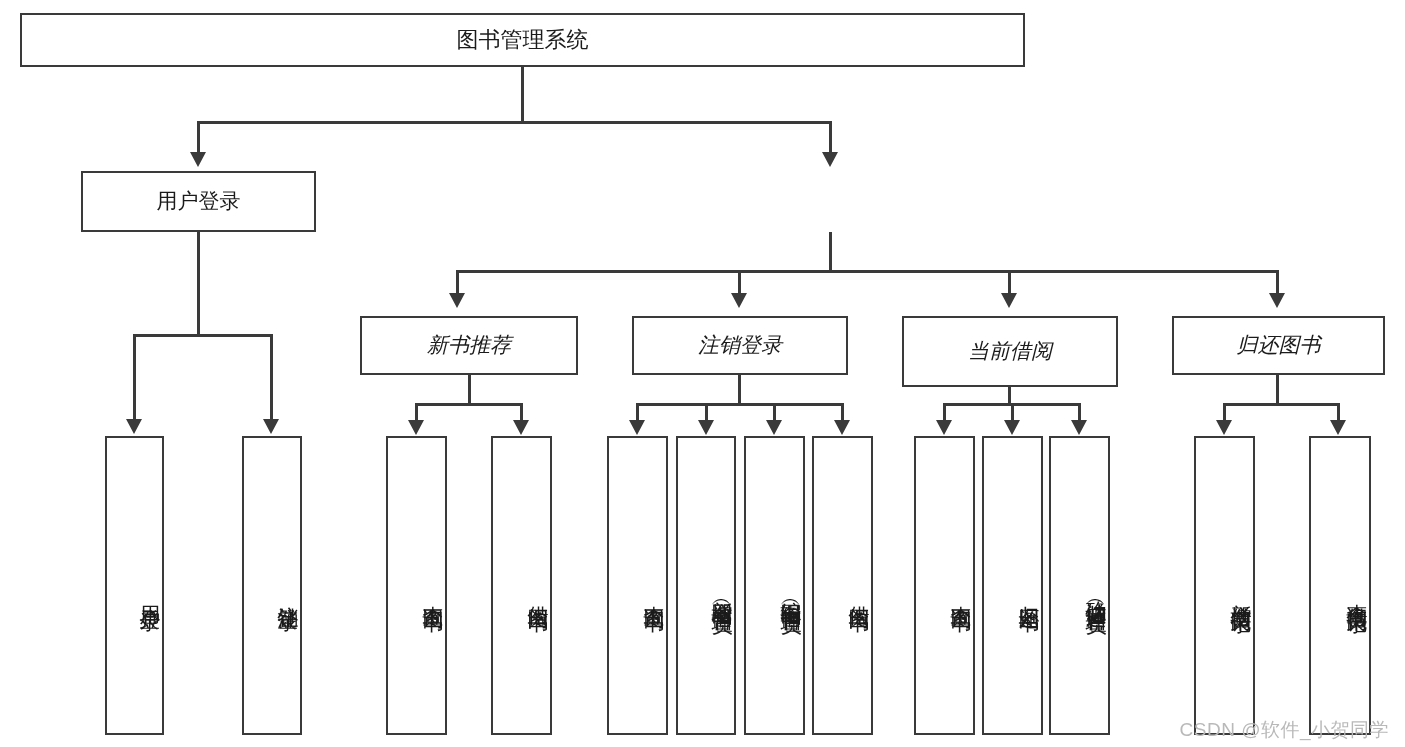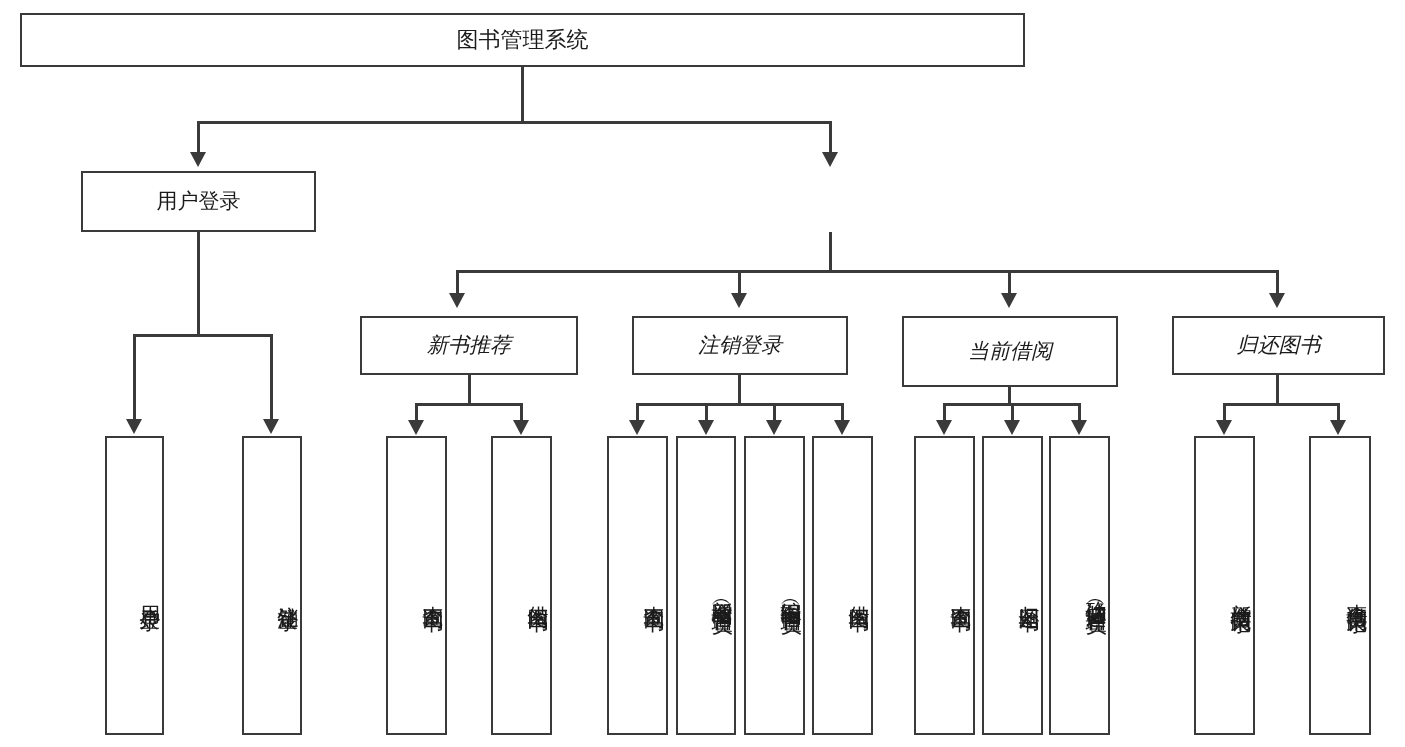--- a/index.html
+++ b/index.html
@@ -184,14 +184,15 @@
     <span class="label">确认归还（管理员）</span>
   </div>
 
   <div class="node leaf" style="left:1194px;top:436px;width:61px;height:299px;">
     <span class="label">新增借阅记录</span>
   </div>
   <div class="node leaf" style="left:1309px;top:436px;width:62px;height:299px;">
     <span class="label">查询借阅记录</span>
   </div>
 
+  <div class="watermark">CSDN @软件_小贺同学</div>
 
 </div>
 
 </body></html>

